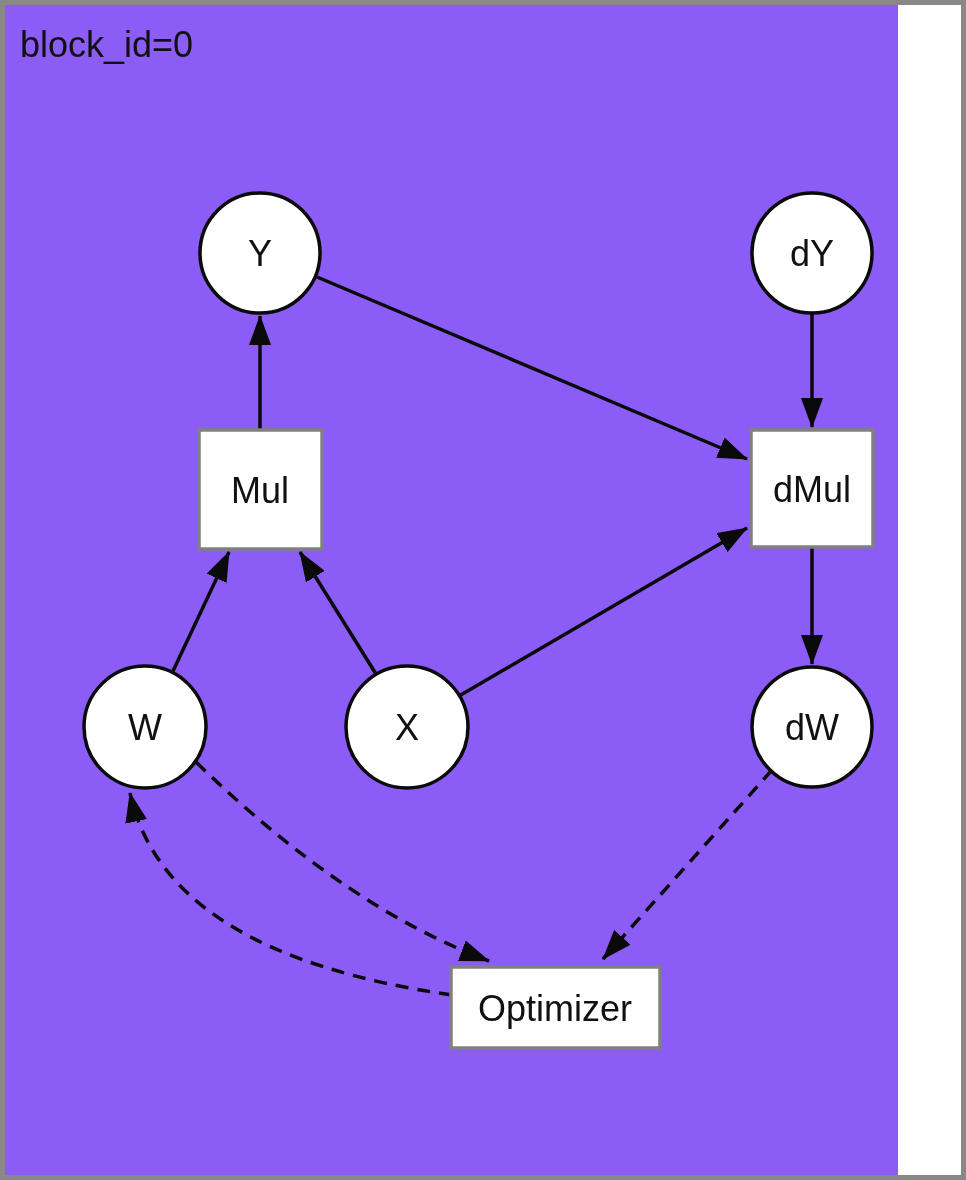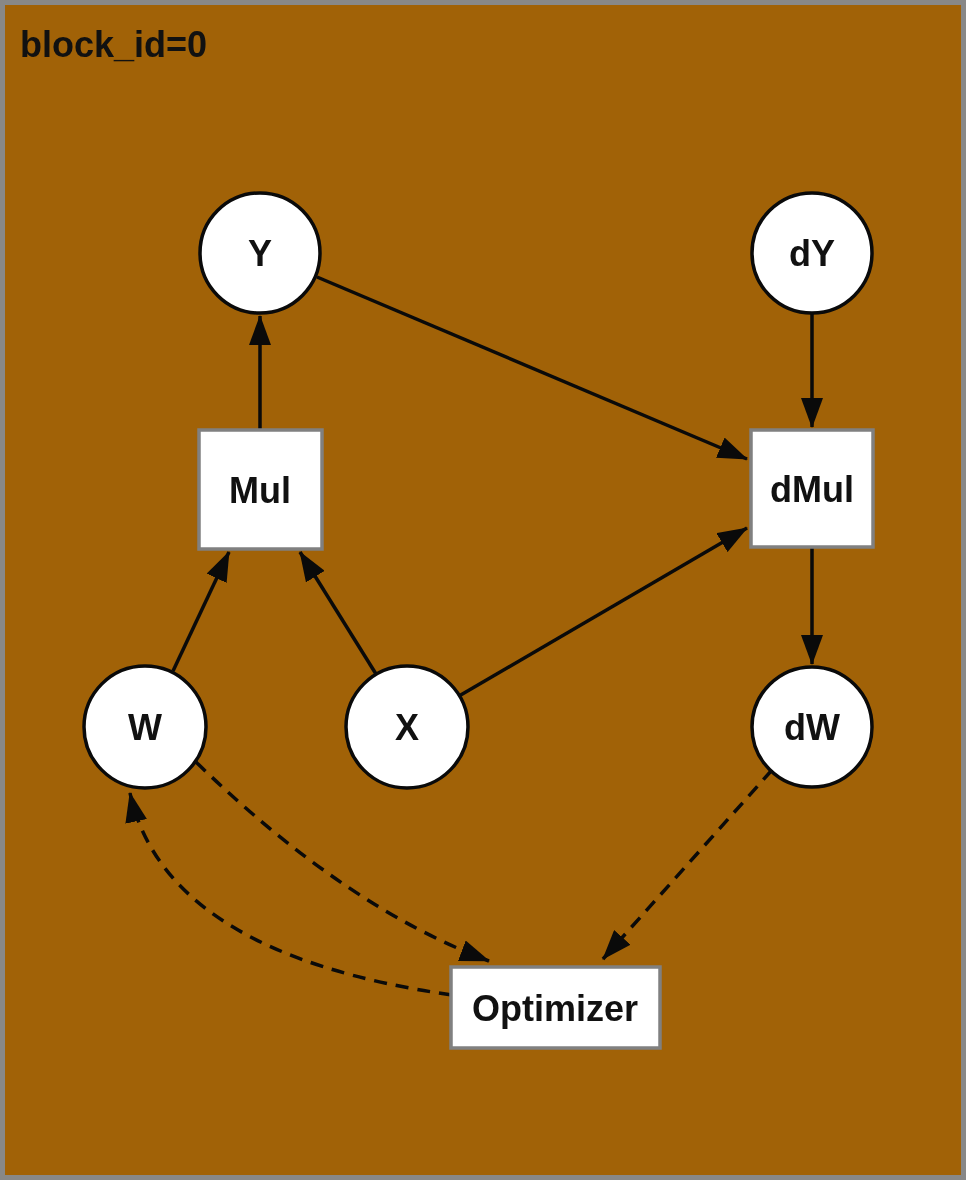--- a/index.html
+++ b/index.html
@@ -2,25 +2,24 @@
 <html><head>
 <meta charset="utf-8">
 <style>
   html, body {
     margin: 0;
     padding: 0;
     background: #ffffff;
   }
   .canvas {
     position: relative;
-    width: 966px;
+    width: 898px;
     height: 1180px;
-    background: #a16207;
+    background: #8b5cf6;
     font-family: "Liberation Sans", "DejaVu Sans", sans-serif;
-    font-weight: bold;
   }
   svg { display: block; }
   text {
     font-family: "Liberation Sans", "DejaVu Sans", sans-serif;
     fill: #111111;
   }
   .title-text {
     font-size: 36px;
   }
   .node-label {

